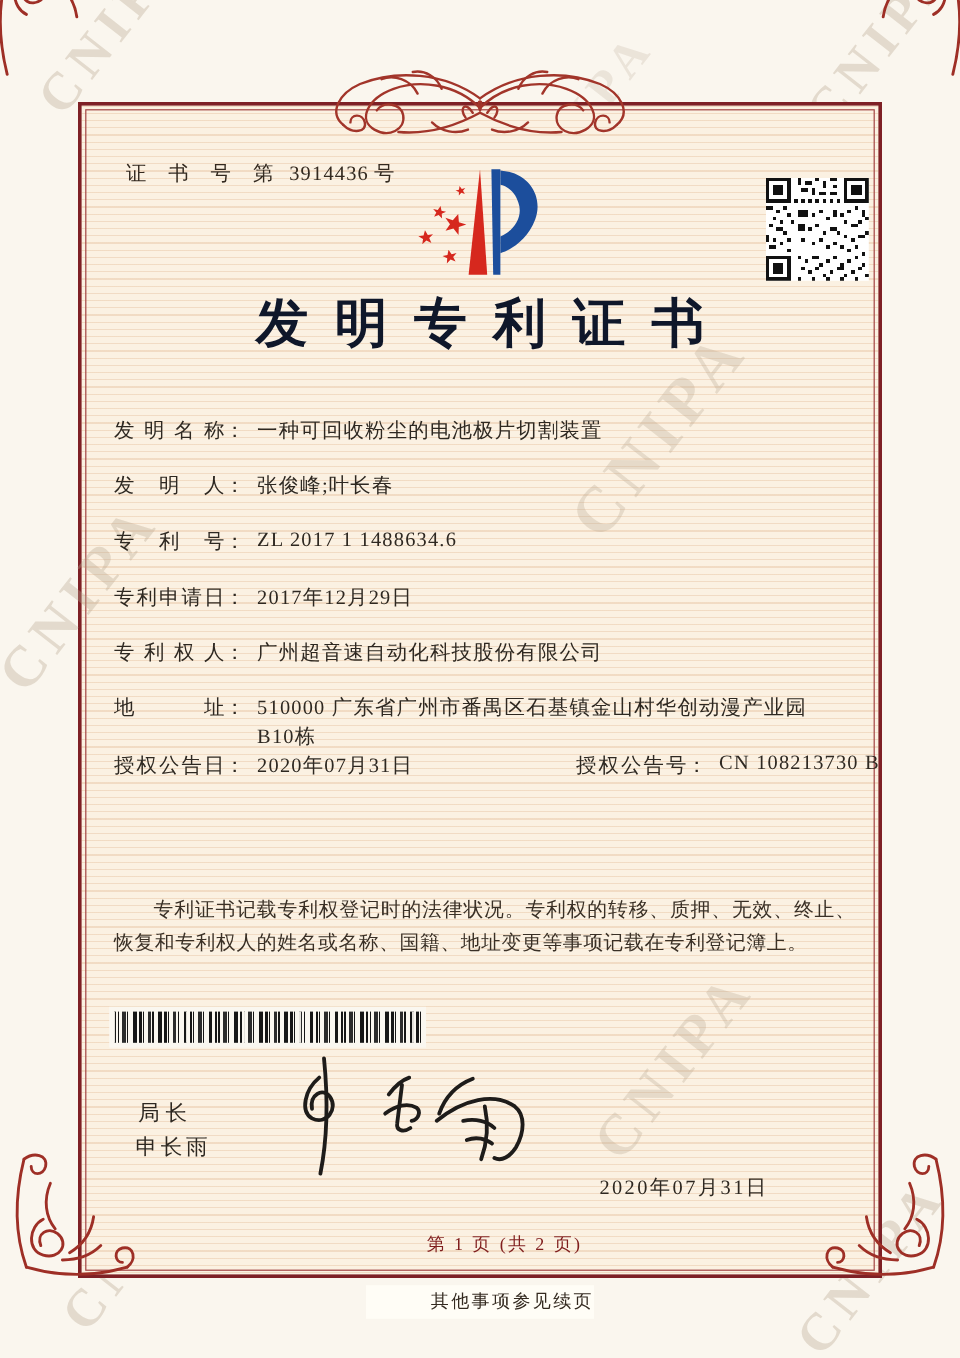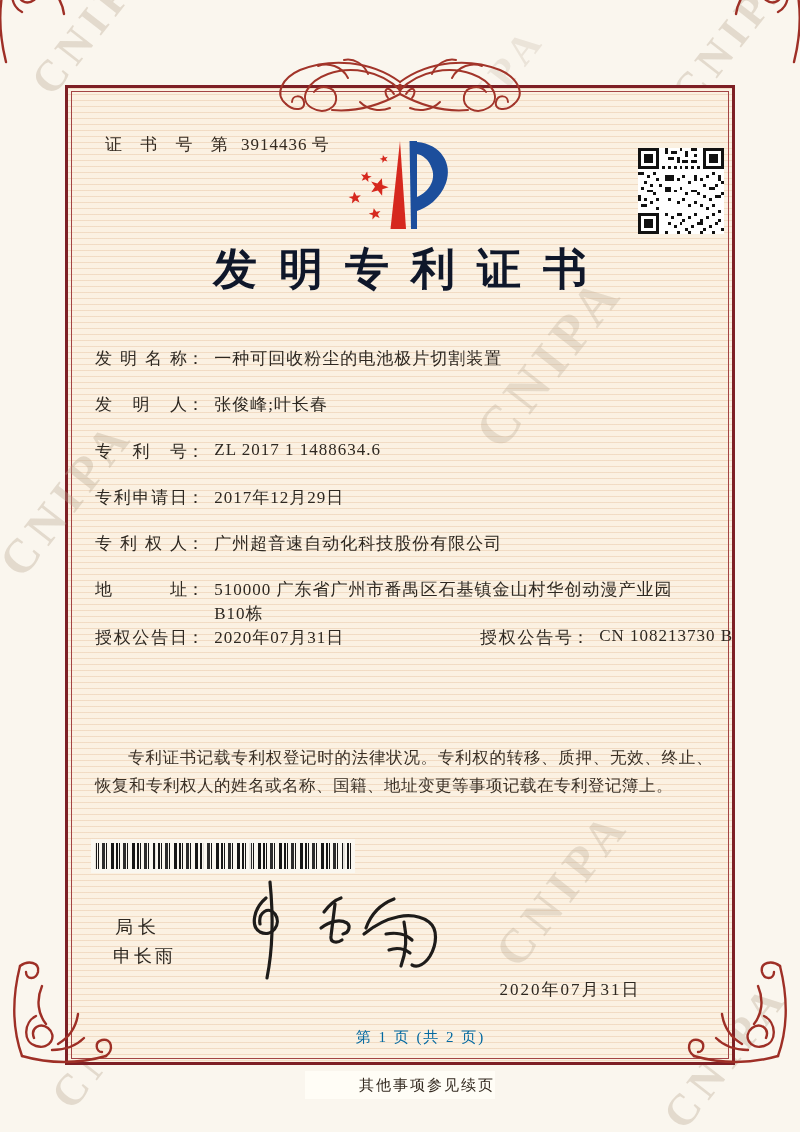--- a/index.html
+++ b/index.html
@@ -95,21 +95,21 @@
   }
   .issuer-title{position:absolute;left:115px;top:915px;font-size:18px;letter-spacing:5px;color:#2e2821;}
   .issuer-name{position:absolute;left:113px;top:944px;font-size:18px;letter-spacing:3px;color:#2e2821;}
   .signature{position:absolute;left:228px;top:876px;}
   .issue-date{
     position:absolute;left:450px;top:978px;width:240px;
     text-align:center;font-size:17px;color:#2e2821;letter-spacing:2px;
   }
   .page-info{
     position:absolute;left:65px;top:1028px;width:711px;
-    text-align:center;font-size:15px;color:#0369a1;letter-spacing:2px;
+    text-align:center;font-size:15px;color:#7f1d1d;letter-spacing:2px;
   }
   .footer-note{
     position:absolute;left:305px;top:1071px;width:190px;height:28px;
     background:#fffdf6;text-align:right;line-height:28px;
     font-size:15px;color:#33291f;letter-spacing:2px;z-index:5;
   }
 </style>
 </head>
 <body>
 

